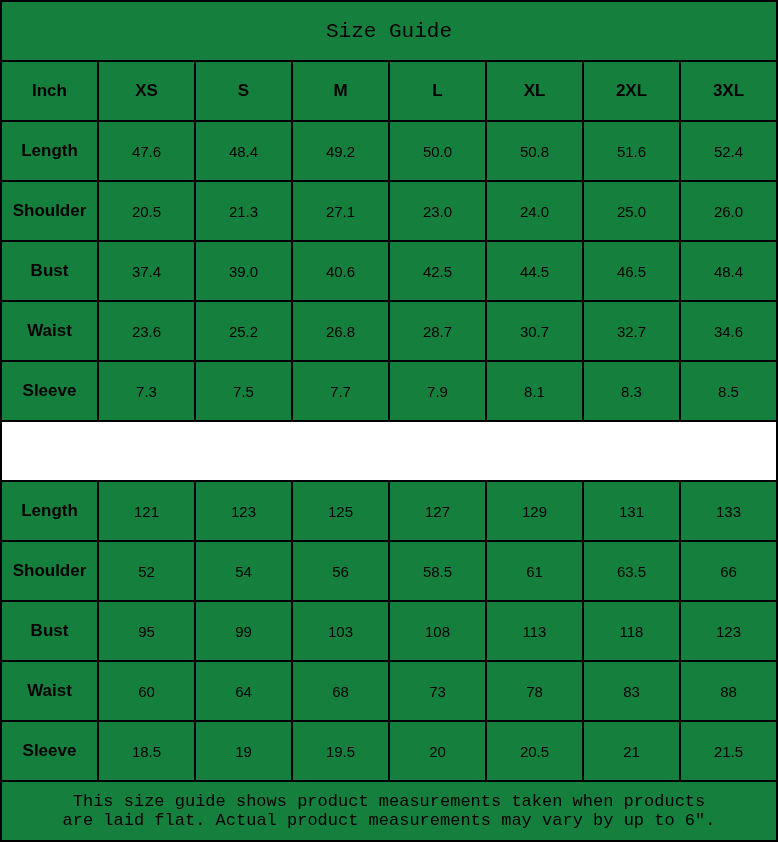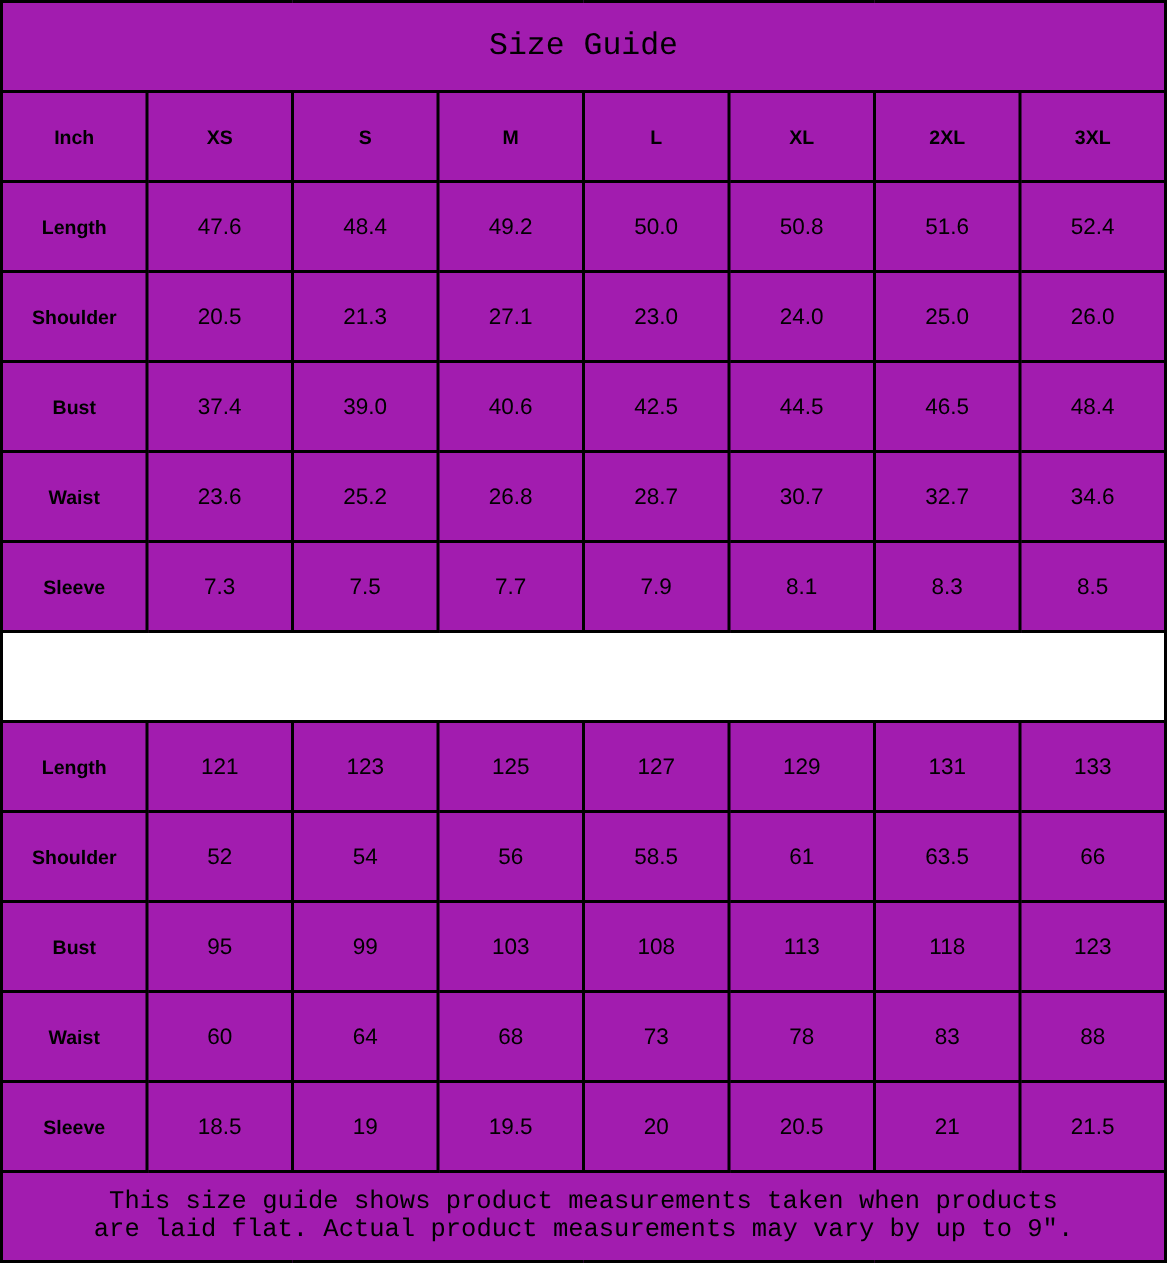--- a/index.html
+++ b/index.html
@@ -4,21 +4,21 @@
 <style>
   html, body {
     margin: 0;
     padding: 0;
     background: #ffffff;
   }
   .size-guide {
     width: 778px;
     height: 842px;
     box-sizing: border-box;
-    background: #a21caf;
+    background: #15803d;
     color: #000000;
   }
   table.guide-table {
     width: 778px;
     height: 842px;
     border-collapse: collapse;
     table-layout: fixed;
   }
   table.guide-table td {
     border: 2px solid #000000;
@@ -30,21 +30,21 @@
   tr.guide-row { height: 56px; }
   td.title-cell {
     font-family: "Liberation Mono", "DejaVu Sans Mono", monospace;
     font-size: 21px;
     font-weight: normal;
     letter-spacing: 0px;
   }
   td.unit-cell, td.size-cell, td.label-cell {
     font-family: "Liberation Sans", "DejaVu Sans", sans-serif;
     font-weight: bold;
-    font-size: 13px;
+    font-size: 17px;
   }
   td.value-cell {
     font-family: "Liberation Sans", "DejaVu Sans", sans-serif;
     font-weight: normal;
     font-size: 15px;
   }
   td.spacer-cell {
     background: #ffffff;
   }
   td.footer-cell {
@@ -196,18 +196,18 @@
         <td class="value-cell">19.5</td>
         <td class="value-cell">20</td>
         <td class="value-cell">20.5</td>
         <td class="value-cell">21</td>
         <td class="value-cell">21.5</td>
       </tr>
 
       <tr class="guide-row">
         <td class="footer-cell" colspan="8">
           <div>This size guide shows product measurements taken when products</div>
-          <div>are laid flat. Actual product measurements may vary by up to 9″.</div>
+          <div>are laid flat. Actual product measurements may vary by up to 6″.</div>
         </td>
       </tr>
     </tbody>
   </table>
 </div>
 
 </body></html>

